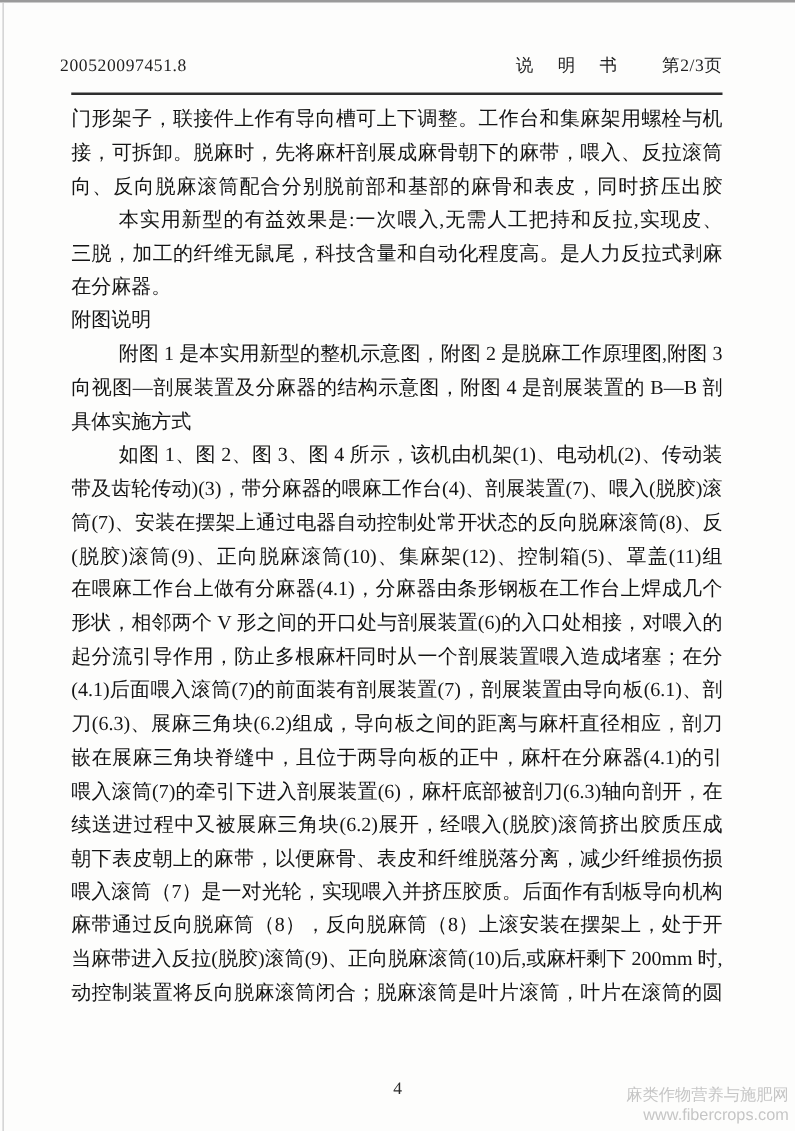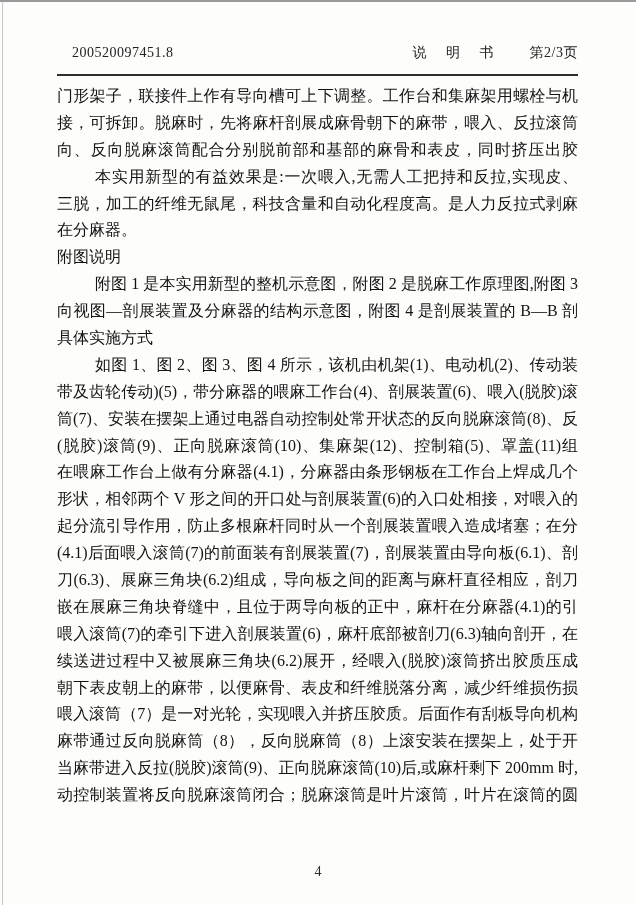--- a/index.html
+++ b/index.html
@@ -15,21 +15,21 @@
   }
   .top-edge {
     position: absolute; top: 0; left: 0; right: 0; height: 2px;
     background: #9a9a9a;
   }
   .left-edge {
     position: absolute; top: 2px; bottom: 0; left: 2px; width: 1px;
     background: #c9c9c9;
   }
   .header {
-    position: absolute; top: 44px; left: 72px; right: 58px;
+    position: absolute; top: 44px; left: 48px; right: 58px;
     display: flex; justify-content: space-between; align-items: baseline;
     font-size: 14px; letter-spacing: 0.5px; color: #222;
   }
   .header .doc-type { margin-right: 28px; letter-spacing: 8px; }
   .header-right { white-space: nowrap; }
   .header-rule {
     position: absolute; top: 74px; left: 57px; right: 58px; height: 2px;
     background: #2e2e2e;
   }
   .body-text {
@@ -81,34 +81,38 @@
       <div class="line justify">接，可拆卸。脱麻时，先将麻杆剖展成麻骨朝下的麻带，喂入、反拉滚筒与正</div>
       <div class="line justify">向、反向脱麻滚筒配合分别脱前部和基部的麻骨和表皮，同时挤压出胶质，经</div>
       <div class="line indent justify">本实用新型的有益效果是:一次喂入,无需人工把持和反拉,实现皮、骨、胶</div>
       <div class="line justify">三脱，加工的纤维无鼠尾，科技含量和自动化程度高。是人力反拉式剥麻机的</div>
       <div class="line">在分麻器。</div>
       <div class="line bold">附图说明</div>
       <div class="line indent justify">附图 1 是本实用新型的整机示意图，附图 2 是脱麻工作原理图,附图 3 是 A</div>
       <div class="line justify">向视图—剖展装置及分麻器的结构示意图，附图 4 是剖展装置的 B—B 剖视图。</div>
       <div class="line bold">具体实施方式</div>
       <div class="line indent justify">如图 1、图 2、图 3、图 4 所示，该机由机架(1)、电动机(2)、传动装置(皮</div>
-      <div class="line justify">带及齿轮传动)(5)，带分麻器的喂麻工作台(4)、剖展装置(6)、喂入(脱胶)滚</div>
+      <div class="line justify">带及齿轮传动)(3)，带分麻器的喂麻工作台(4)、剖展装置(7)、喂入(脱胶)滚</div>
       <div class="line justify">筒(7)、安装在摆架上通过电器自动控制处常开状态的反向脱麻滚筒(8)、反拉</div>
       <div class="line justify">(脱胶)滚筒(9)、正向脱麻滚筒(10)、集麻架(12)、控制箱(5)、罩盖(11)组成。</div>
       <div class="line justify">在喂麻工作台上做有分麻器(4.1)，分麻器由条形钢板在工作台上焊成几个 VV</div>
       <div class="line justify">形状，相邻两个 V 形之间的开口处与剖展装置(6)的入口处相接，对喂入的麻杆</div>
       <div class="line justify">起分流引导作用，防止多根麻杆同时从一个剖展装置喂入造成堵塞；在分麻器</div>
       <div class="line justify">(4.1)后面喂入滚筒(7)的前面装有剖展装置(7)，剖展装置由导向板(6.1)、剖</div>
       <div class="line justify">刀(6.3)、展麻三角块(6.2)组成，导向板之间的距离与麻杆直径相应，剖刀镶</div>
       <div class="line justify">嵌在展麻三角块脊缝中，且位于两导向板的正中，麻杆在分麻器(4.1)的引导和</div>
       <div class="line justify">喂入滚筒(7)的牵引下进入剖展装置(6)，麻杆底部被剖刀(6.3)轴向剖开，在继</div>
       <div class="line justify">续送进过程中又被展麻三角块(6.2)展开，经喂入(脱胶)滚筒挤出胶质压成麻骨</div>
       <div class="line justify">朝下表皮朝上的麻带，以便麻骨、表皮和纤维脱落分离，减少纤维损伤损失，</div>
       <div class="line justify">喂入滚筒（7）是一对光轮，实现喂入并挤压胶质。后面作有刮板导向机构以利</div>
       <div class="line justify">麻带通过反向脱麻筒（8），反向脱麻筒（8）上滚安装在摆架上，处于开启状态，</div>
       <div class="line justify">当麻带进入反拉(脱胶)滚筒(9)、正向脱麻滚筒(10)后,或麻杆剩下 200mm 时,自</div>
       <div class="line justify">动控制装置将反向脱麻滚筒闭合；脱麻滚筒是叶片滚筒，叶片在滚筒的圆周上</div>
     </div>
 
   <div class="footer-pagenum">4</div>
 
+  <div class="watermark">
+    <div>麻类作物营养与施肥网</div>
+    <div>www.fibercrops.com</div>
+  </div>
 
 </div>
 
 </body></html>

